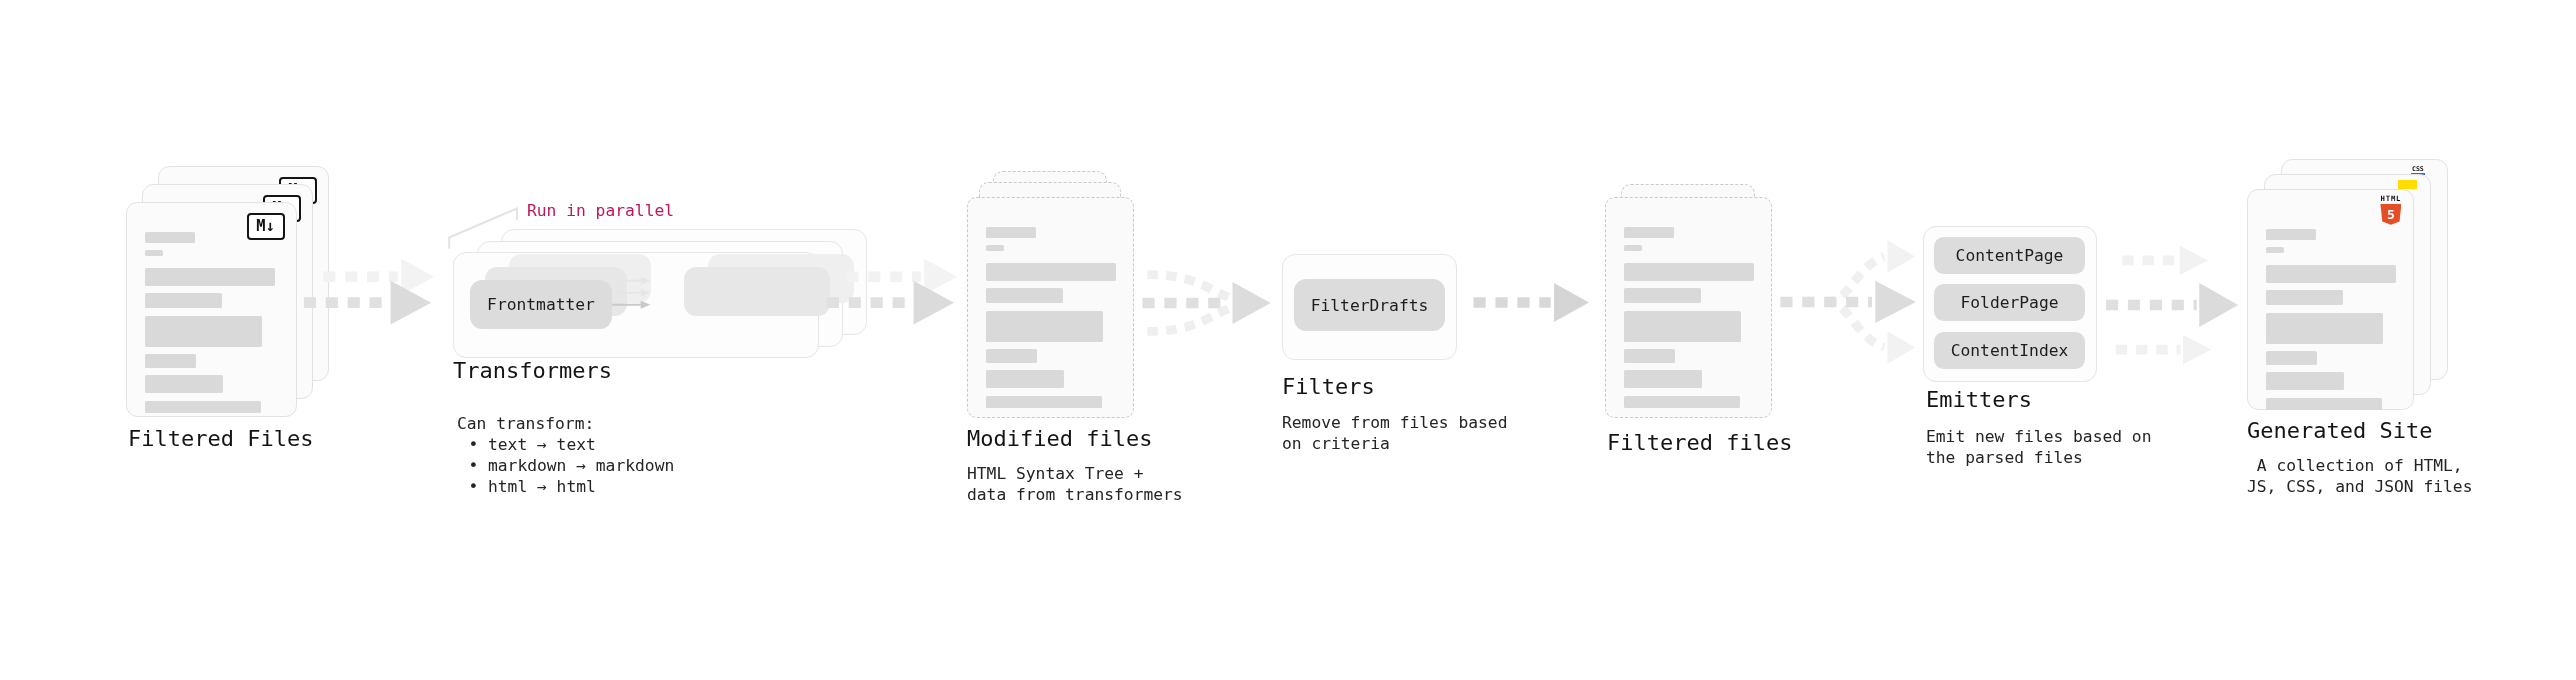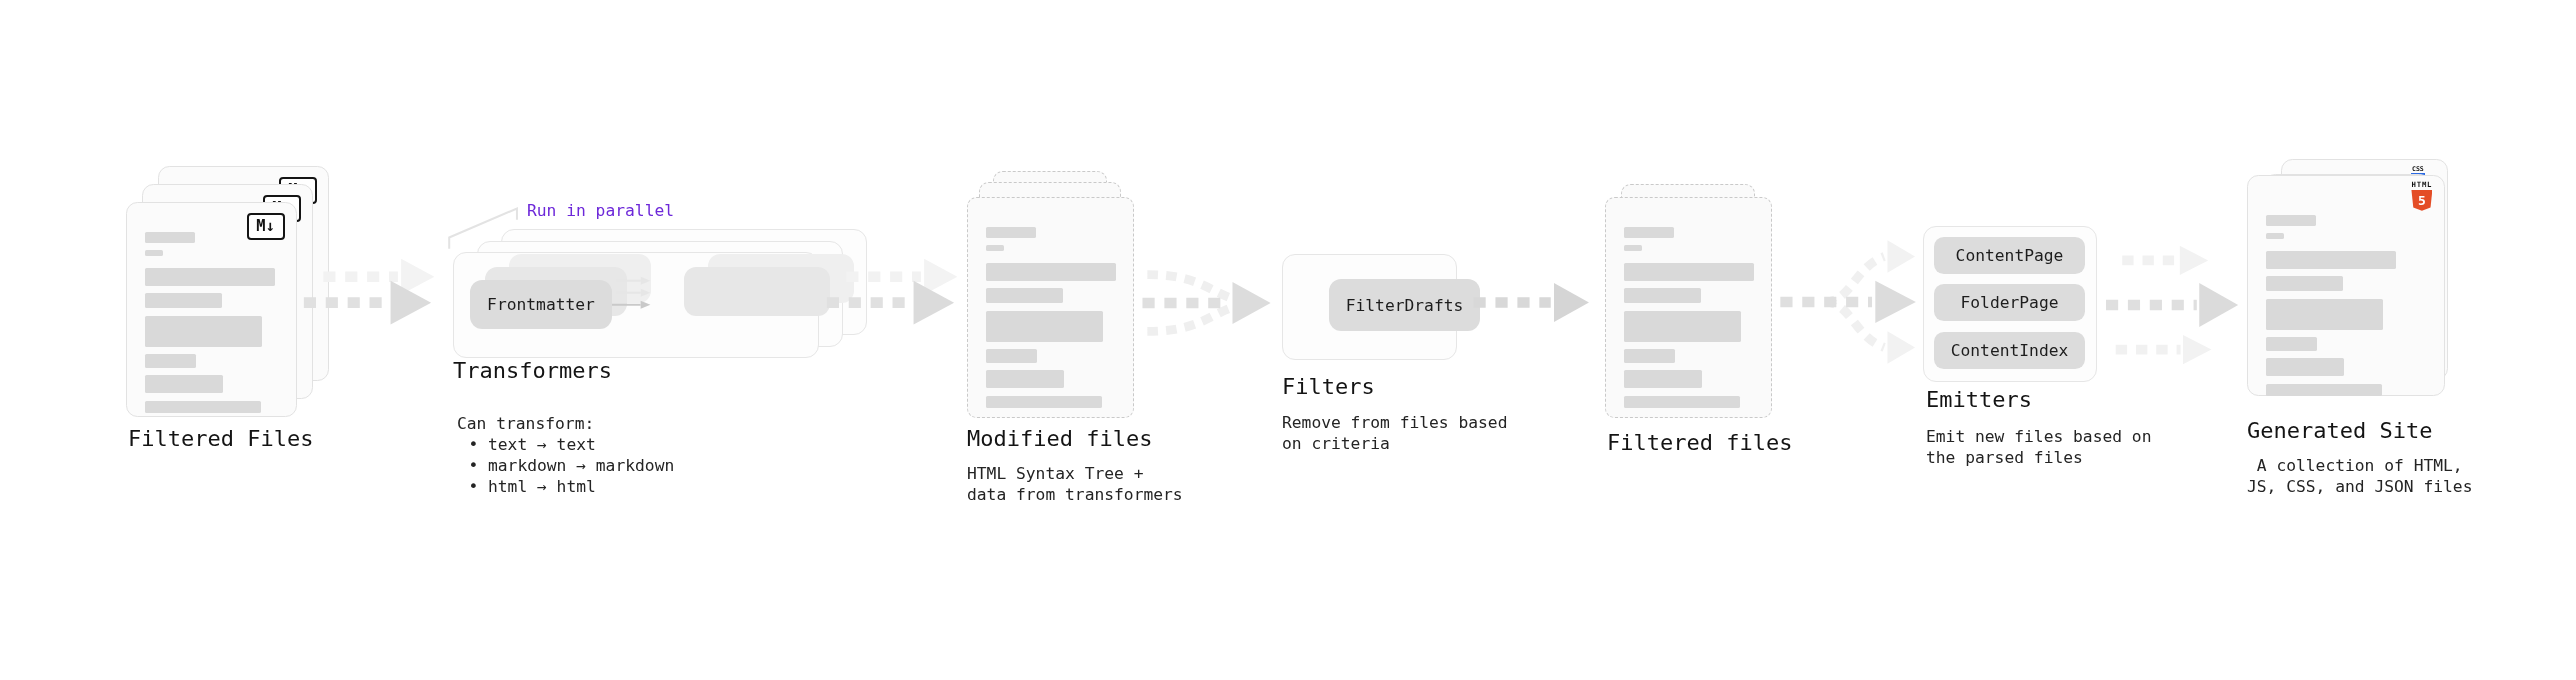--- a/index.html
+++ b/index.html
@@ -37,21 +37,21 @@
   .plugin-box{position:absolute;background:#fdfdfd;border:1.6px solid #e6e6e6;border-radius:13px;box-sizing:border-box;}
   .pill{position:absolute;background:#dcdcdc;border-radius:12.2px;color:#1d1d1d;
         font-size:16.3px;display:flex;align-items:center;justify-content:center;white-space:nowrap;}
   .pill.ghost1{background:#e7e7e7;}
   .pill.ghost2{background:#efefef;}
 
   
   .stage-label{position:absolute;font-size:22px;color:#141414;white-space:nowrap;}
   .stage-desc{position:absolute;font-size:16.3px;line-height:21px;color:#242424;white-space:nowrap;}
   .stage-desc .indent{padding-left:11.4px;}
-  .run-label{position:absolute;font-size:16.3px;color:#6d28d9;white-space:nowrap;}
+  .run-label{position:absolute;font-size:16.3px;color:#be185d;white-space:nowrap;}
 
   .abs{position:absolute;}
   svg{display:block;overflow:visible;}
 </style>
 </head>
 <body>
 
 <div class="stage">
 
   <div class="doc-card" style="left:158px;top:166px;">
@@ -147,21 +147,21 @@
   </div>
 
   <svg class="abs" style="left:1136px;top:250px;" width="146" height="106" viewBox="0 0 180 130">
     <path d="M14,30 C75,30 90,50 120,60" fill="none" stroke="#efefef" stroke-width="11" stroke-dasharray="13 10"></path>
     <path d="M14,100 C75,100 90,80 120,70" fill="none" stroke="#efefef" stroke-width="11" stroke-dasharray="13 10"></path>
     <line x1="8" y1="65" x2="115" y2="65" stroke="#dfdfdf" stroke-width="13" stroke-dasharray="15 12"></line>
     <polygon points="119,39 119,91 166,65" fill="#dcdcdc"></polygon>
   </svg>
 
   <div class="plugin-box" style="left:1282px;top:254px;width:175px;height:106px;"></div>
-  <div class="pill" style="left:1294px;top:279px;width:151px;height:52px;margin-left:35px;">FilterDrafts</div>
+  <div class="pill" style="left:1294px;top:279px;width:151px;height:52px;">FilterDrafts</div>
   <div class="stage-label" style="left:1282px;top:374px;">Filters</div>
   <div class="stage-desc" style="left:1282px;top:412px;">
     <div>Remove from files based</div>
     <div>on criteria</div>
   </div>
 
   <svg class="abs" style="left:1467px;top:278px;" width="126" height="49" viewBox="0 0 155 60">
     <line x1="8" y1="30" x2="103" y2="30" stroke="#d8d8d8" stroke-width="13" stroke-dasharray="15 12"></line>
     <polygon points="107,6 107,54 150,30" fill="#d5d5d5"></polygon>
   </svg>
@@ -211,21 +211,21 @@
 
   <div class="doc-card" style="left:2281px;top:159px;width:167px;height:221px;">
     <div class="css-icon">
       <div class="css-word">CSS</div>
       <div class="css-bar" style="background-color: rgb(43, 106, 227);"></div>
     </div>
   </div>
   <div class="doc-card" style="left:2264px;top:174px;width:167px;height:221px;">
     <div class="js-icon" style="background-color: rgb(255, 221, 0);"></div>
   </div>
-  <div class="doc-card" style="left:2247px;top:175px;width:198px;height:221px;">
+  <div class="doc-card" style="left:2247px;top:189px;width:167px;height:221px;">
     <div class="html5-icon">
       <div class="html5-word">HTML</div>
       <div class="html5-shield" style="background-color: rgb(228, 77, 38);">5</div>
     </div>
     <div class="bars" style="top:39px;">
       <div class="bar" style="width:50px;height:10.6px"></div>
       <div class="bar sp" style="width:18px;height:5.7px"></div>
       <div class="bar" style="width:130px;height:18px"></div>
       <div class="bar" style="width:77px;height:15.4px"></div>
       <div class="bar" style="width:117px;height:31px"></div>

